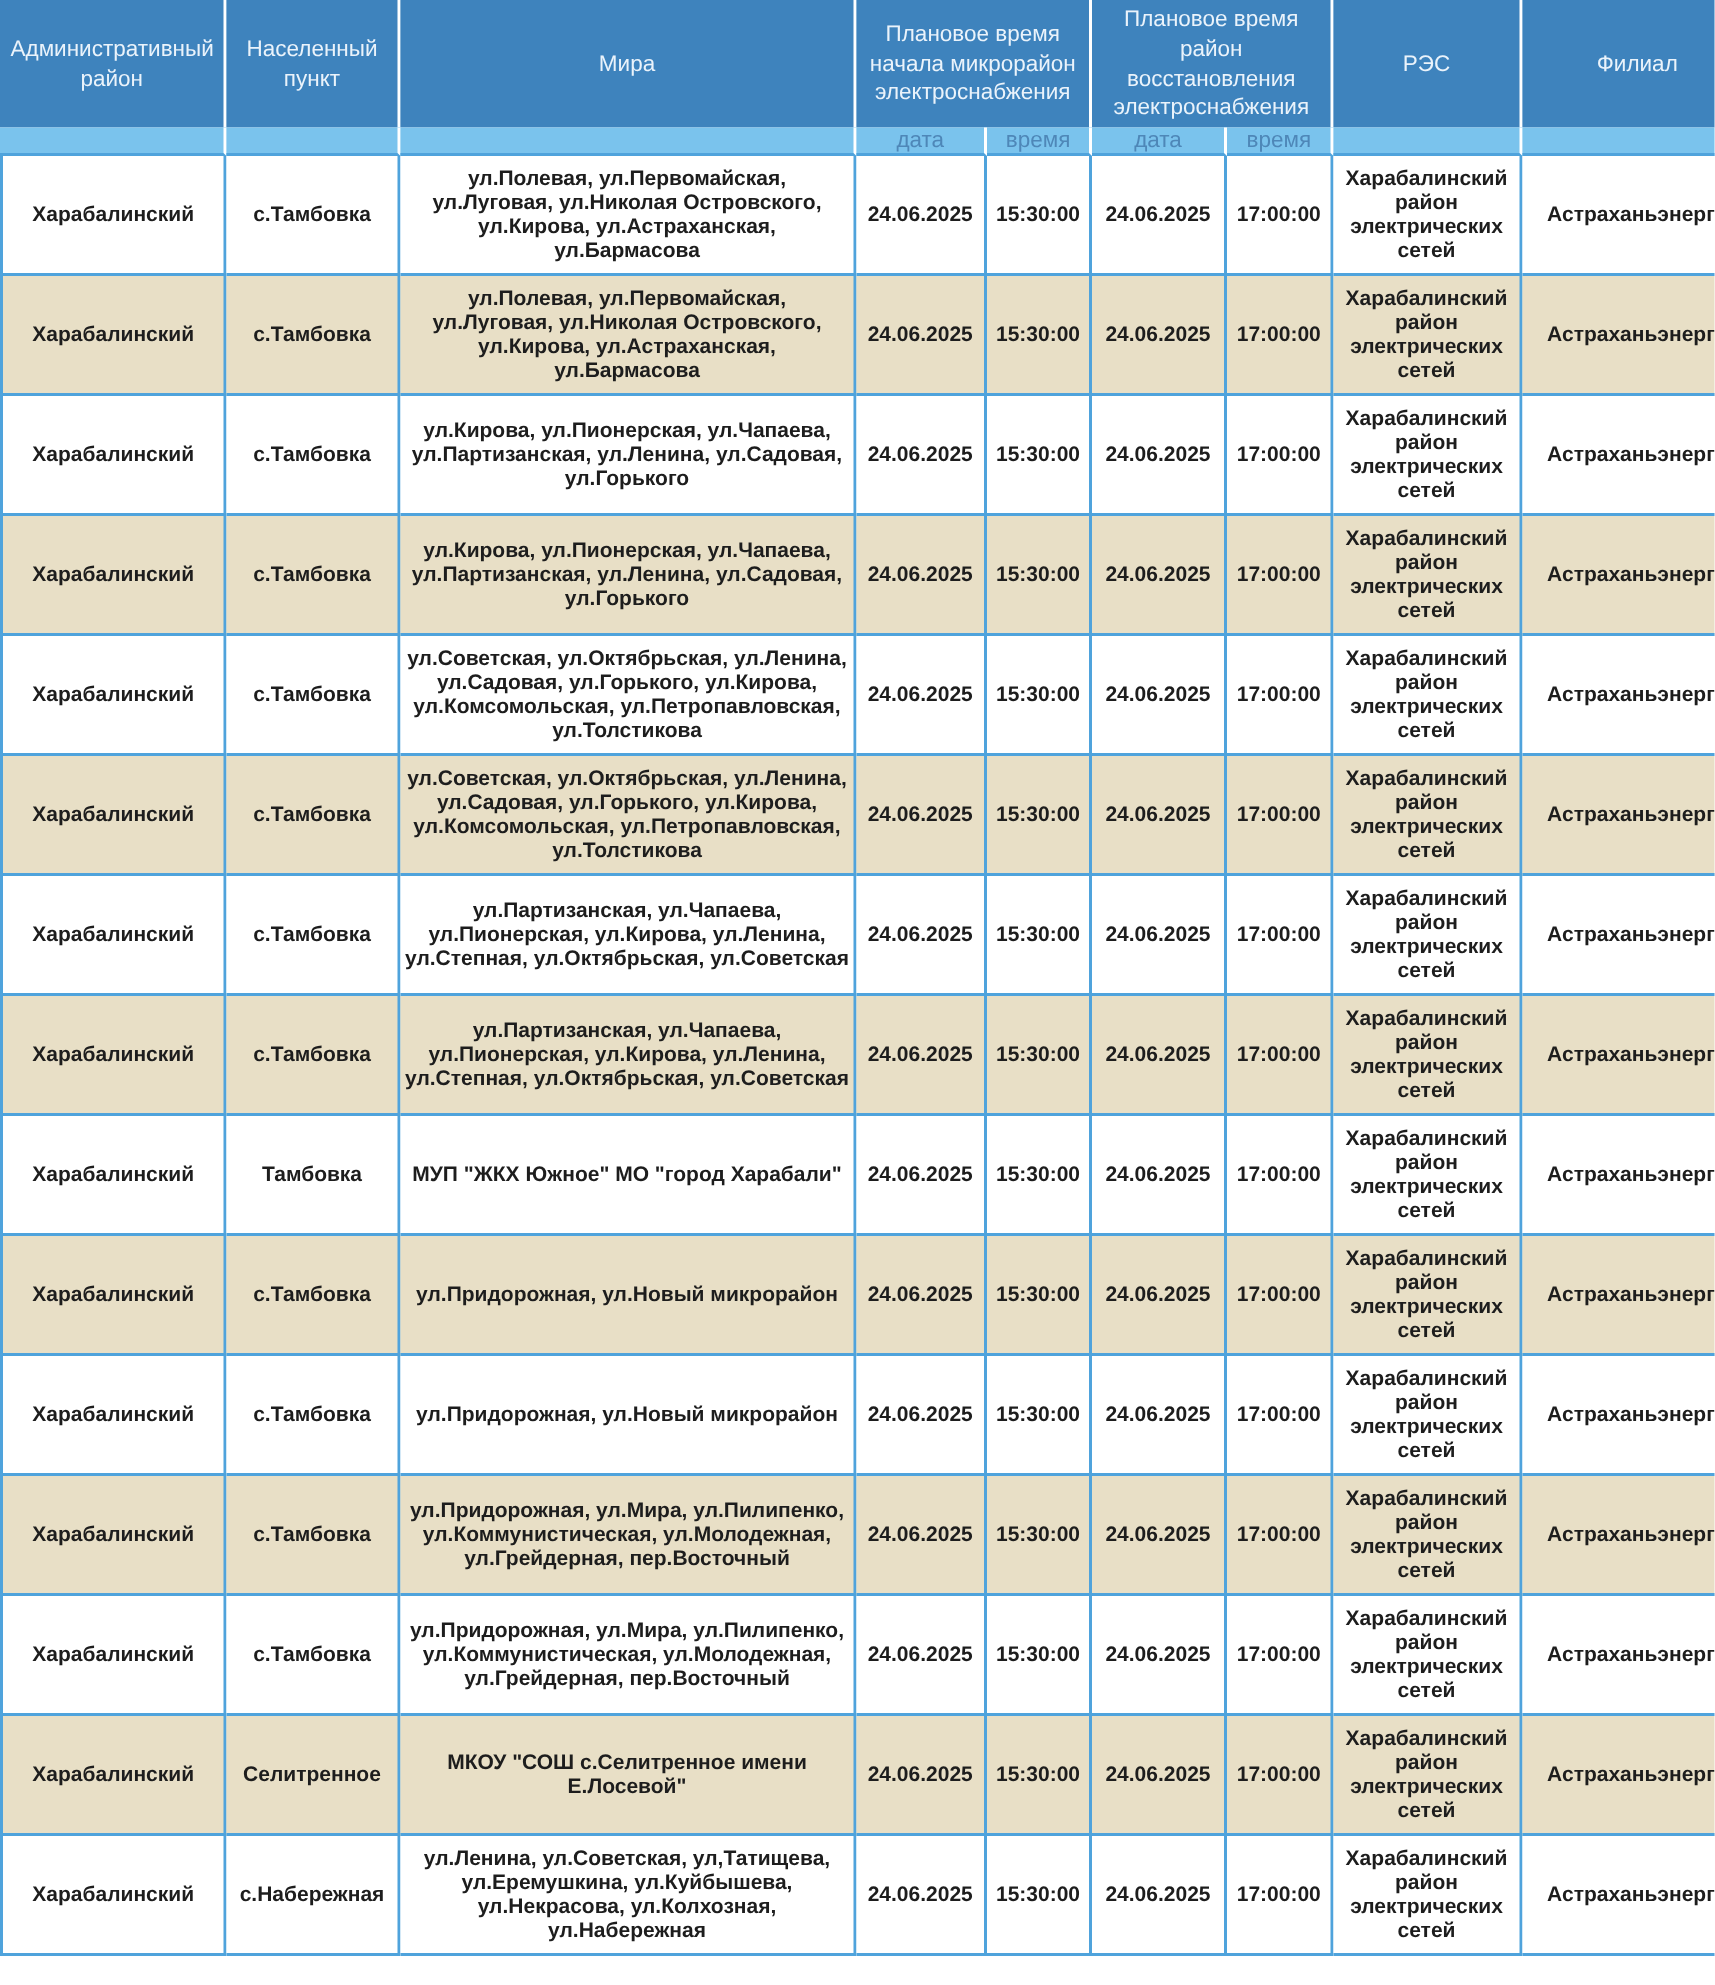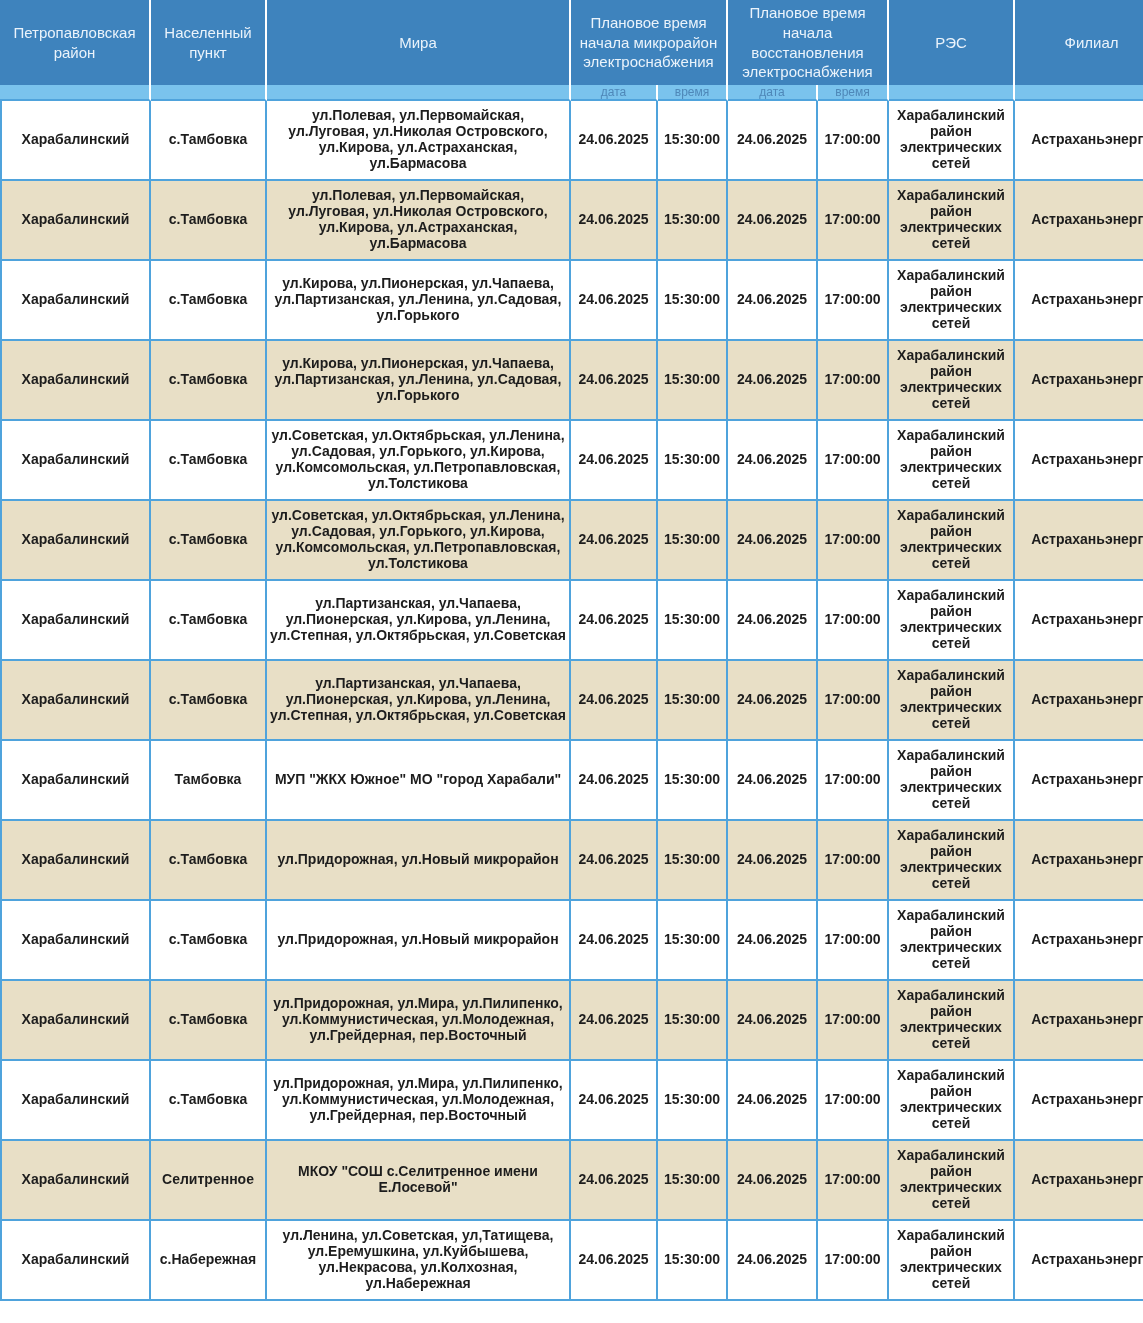--- a/index.html
+++ b/index.html
@@ -31,21 +31,21 @@
     font-weight: 400;
     line-height: 1.32;
     padding: 2px 7px;
     border-right: 2px solid #ffffff;
   }
   
   thead tr.h2 th {
     height: 15px;
     background: var(--subheader-bg, #7ac3ed);
     color: var(--subheader-text, #4e87b8);
-    font-size: 12px;
+    font-size: 15px;
     font-weight: 400;
     padding: 0 4px;
     border-right: 2px solid #ffffff;
     border-bottom: 2px solid var(--border-blue, #4fa3dc);
   }
   
   tbody td {
     height: 80px;
     background: #ffffff;
     color: var(--body-text, #1d1d1d);
@@ -73,25 +73,25 @@
         <col style="width:304px">
       <col style="width:87px">
         <col style="width:70px">
         <col style="width:90px">
         <col style="width:71px">
       <col style="width:126px">
         <col style="width:155px">
     </colgroup>
     <thead>
       <tr class="h1">
-        <th>Петропавловская район</th>
+        <th>Административный район</th>
         <th>Населенный пункт</th>
         <th>Мира</th>
         <th colspan="2">Плановое время начала микрорайон электроснабжения</th>
-        <th colspan="2">Плановое время начала восстановления электроснабжения</th>
+        <th colspan="2">Плановое время район восстановления электроснабжения</th>
         <th>РЭС</th>
         <th>Филиал</th>
       </tr>
       <tr class="h2">
         <th></th>
         <th></th>
         <th></th>
         <th>дата</th>
         <th>время</th>
         <th>дата</th>

